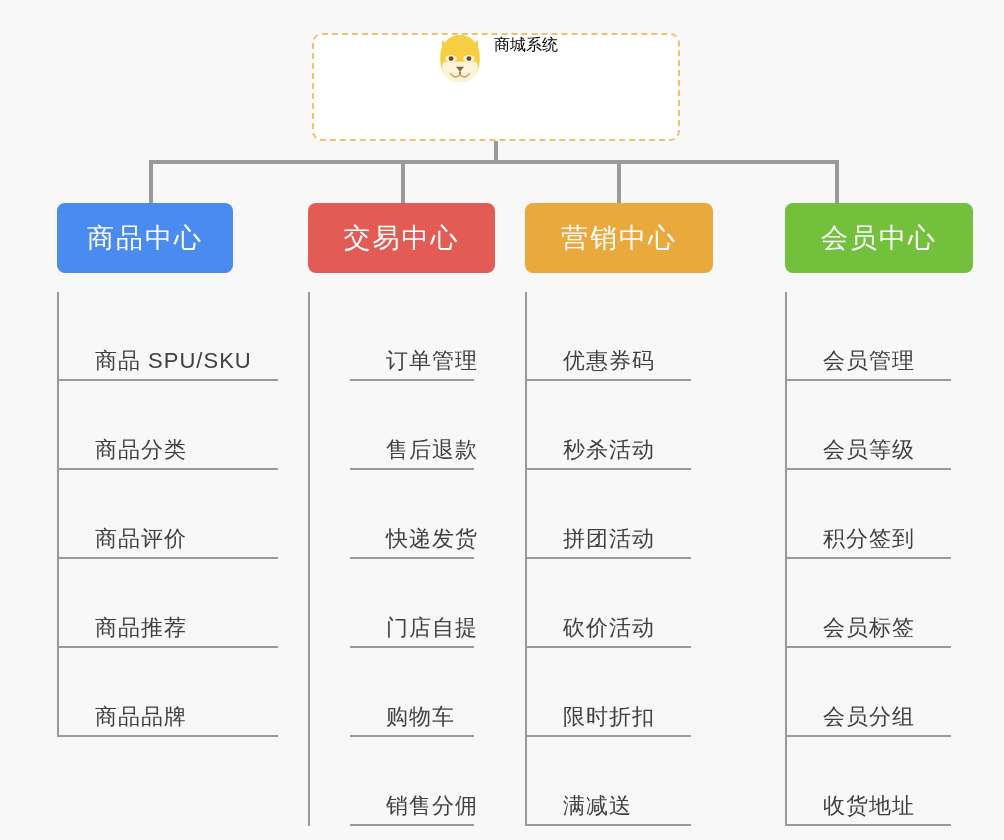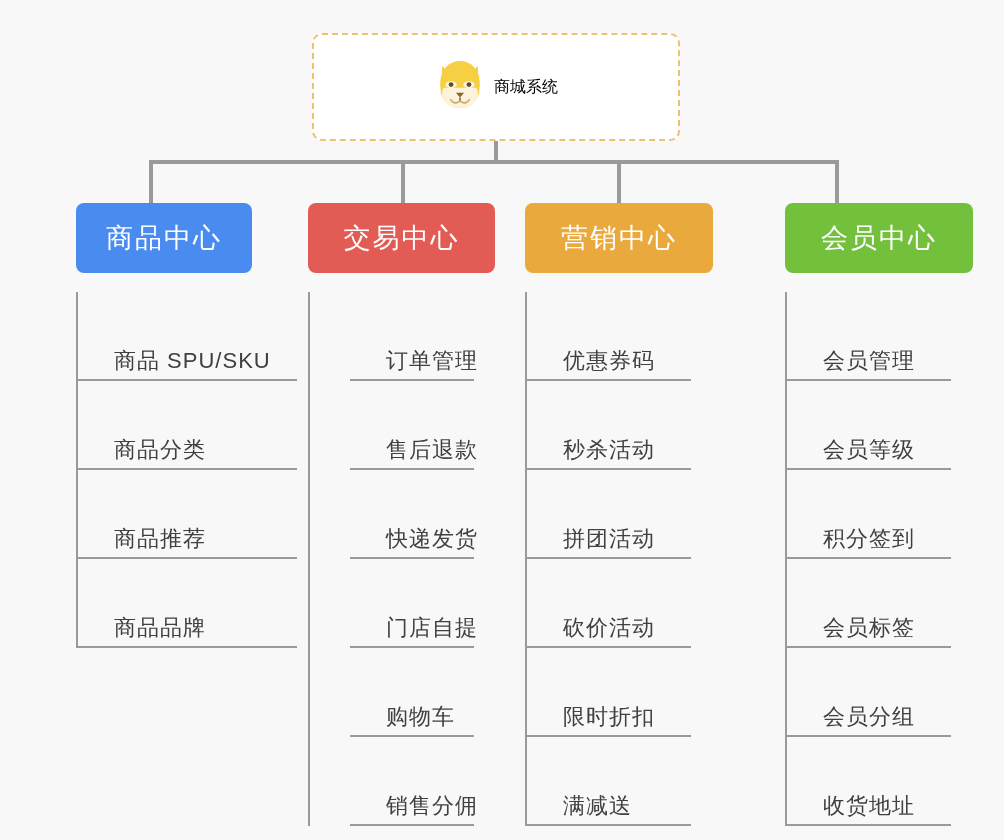--- a/index.html
+++ b/index.html
@@ -23,21 +23,21 @@
   #root-node {
     position: absolute;
     left: 312px;
     top: 33px;
     width: 368px;
     height: 108px;
     background: #ffffff;
     border: 2px dashed #efc070;
     border-radius: 10px;
     display: flex;
-    align-items: center;
+    align-items: flex-start;
     justify-content: center;
     gap: 8px;
   }
   #root-icon {
     width: 52px;
     height: 52px;
     flex: none;
     display: block;
   }
 
@@ -86,21 +86,21 @@
   .leaf-label {
     font-size: 22px;
     color: #404040;
     letter-spacing: 1px;
     white-space: nowrap;
     padding: 0 0 6px 36px;
     line-height: 1.1;
   }
 
   
-  #col-0 { left: 64px;  width: 188px; padding-left: 12px; }
+  #col-0 { left: 45px;  width: 188px; padding-left: 12px; }
   #col-1 { left: 308px; width: 187px; }
   #col-2 { left: 525px; width: 188px; }
   #col-3 { left: 745px; width: 188px; margin-left: 40px; }
 
   #col-0 .leaf-list { width: 221px; }
   #col-1 .leaf-list { width: 166px; padding-left: 40px; }
   #col-2 .leaf-list { width: 166px; }
   #col-3 .leaf-list { width: 166px; }
 </style>
 </head>
@@ -145,20 +145,23 @@
       <span>商品中心</span>
     </div>
     <div class="leaf-list">
       <div class="leaf">
         <span class="leaf-label">商品 SPU/SKU</span>
       </div>
       <div class="leaf">
         <span class="leaf-label">商品分类</span>
       </div>
       <div class="leaf">
+        <span class="leaf-label">商品评价</span>
+      </div>
+      <div class="leaf">
         <span class="leaf-label">商品推荐</span>
       </div>
       <div class="leaf">
         <span class="leaf-label">商品品牌</span>
       </div>
     </div>
   </div>
 
   <div class="column" id="col-1">
     <div class="cat-header" style="background:#e25b55">

